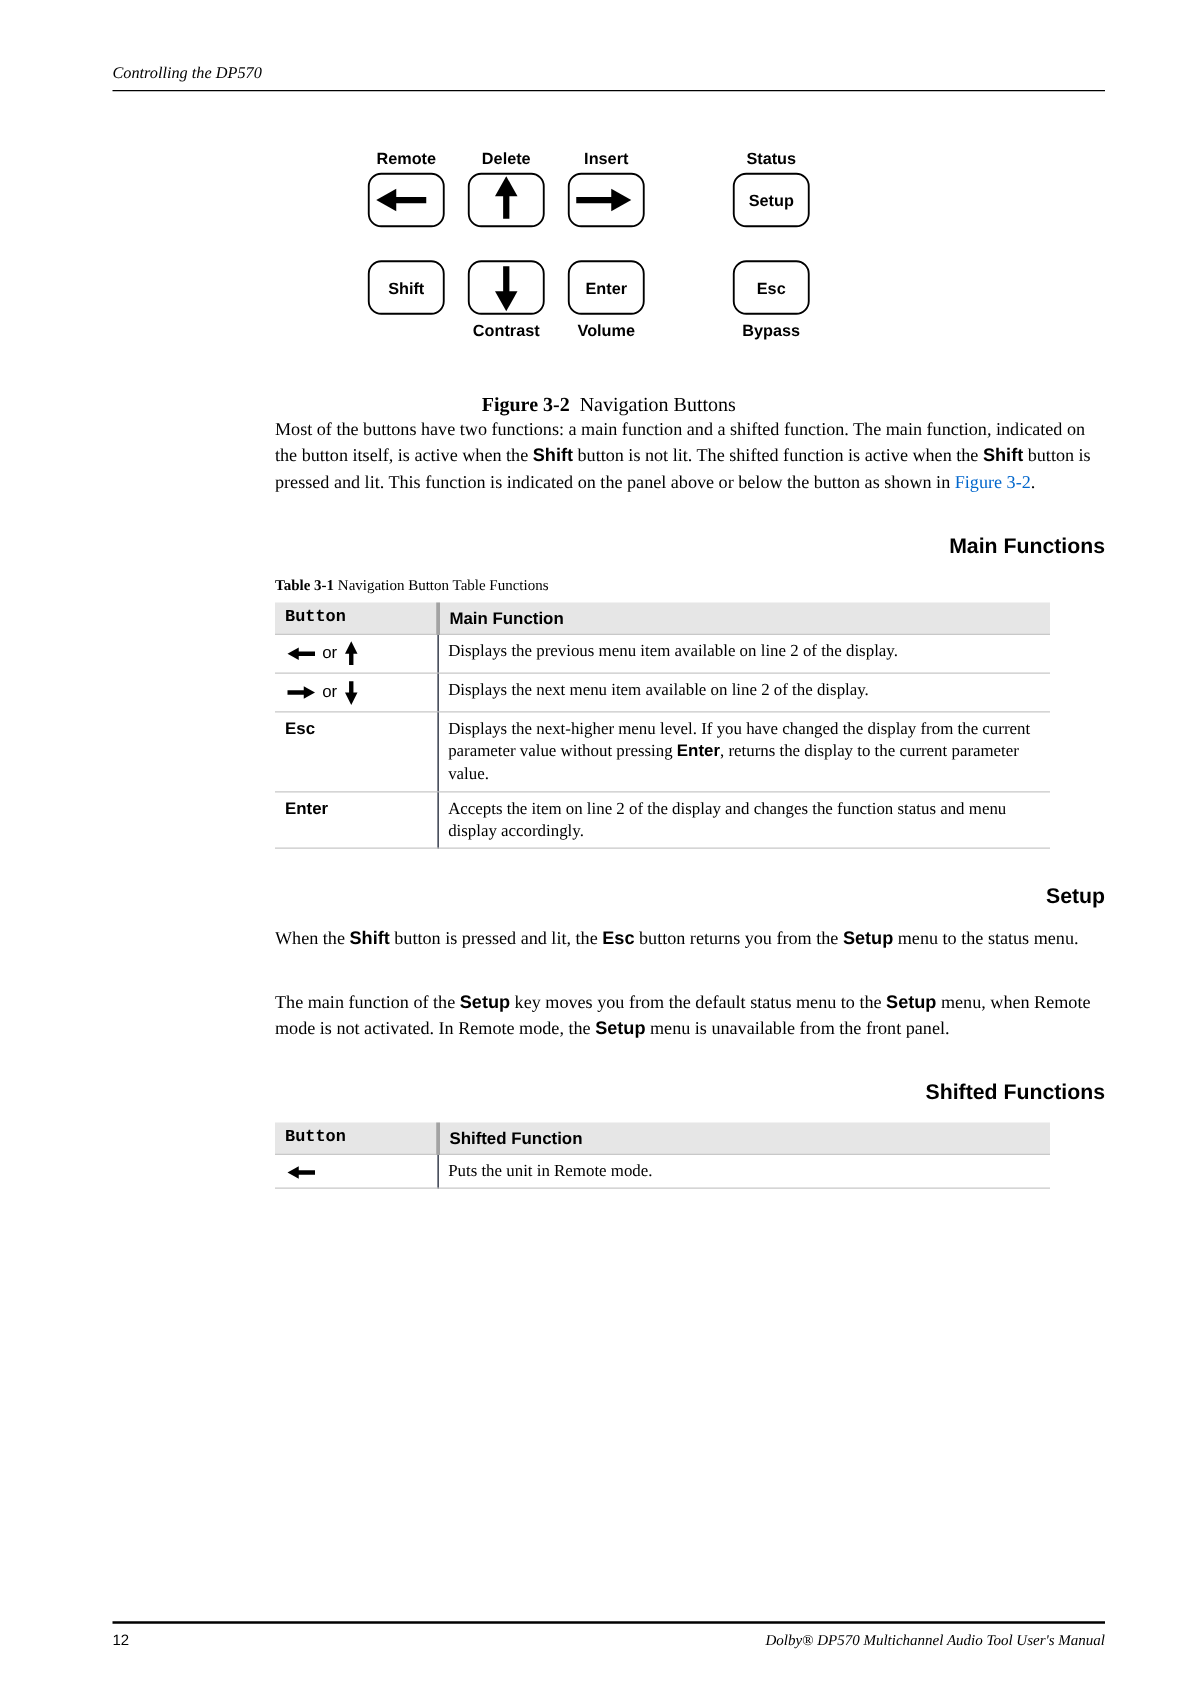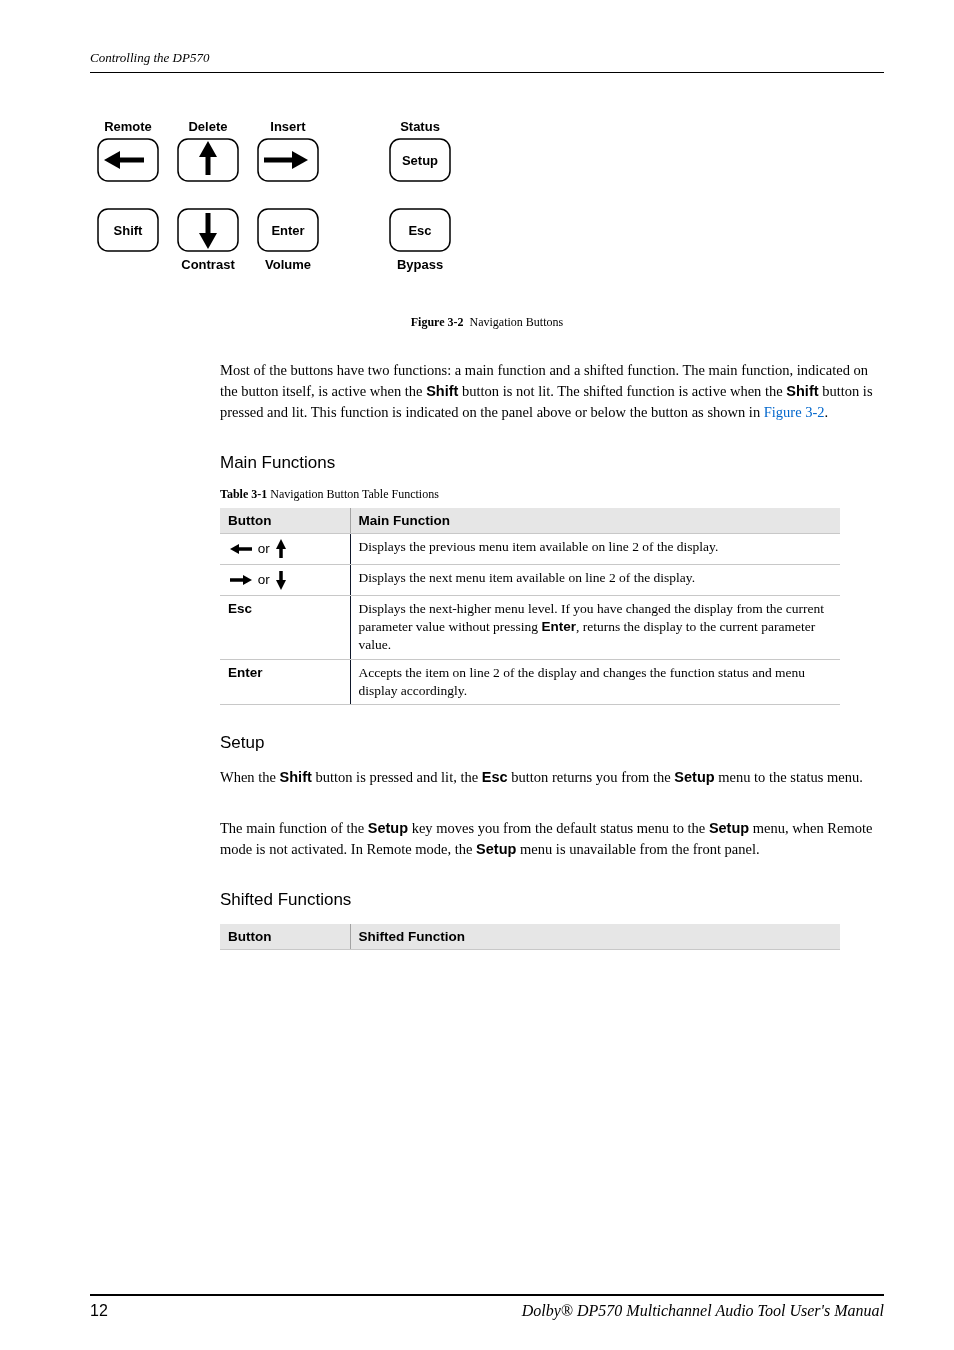--- a/index.html
+++ b/index.html
@@ -18,47 +18,47 @@
     border-radius: 25px;
   }
   .header-region {
     font-style: italic;
     font-size: 13px;
     padding-bottom: 6px;
     border-bottom: 1px solid #000;
     margin-bottom: 40px;
   }
   .figure {
-    text-align: left;
+    text-align: center;
     margin: 0 0 18px 0;
   }
   .figure svg { display: inline-block; }
   .figure-caption {
     text-align: center;
-    font-size: 12px;
-    margin-bottom: 30px;
+    font-size: 16px;
   }
   .figure-caption .figlabel { font-weight: bold; }
   .body-text {
     margin-left: 130px;
     font-size: 14.5px;
     line-height: 1.45;
     margin-bottom: 30px;
   }
   .body-text .sans-bold {
     font-family: Arial, Helvetica, sans-serif;
     font-weight: bold;
   }
   .body-text .link { color: #0066cc; }
   .h2 {
     margin-left: 130px;
     font-family: Arial, Helvetica, sans-serif;
-    font-weight: normal;
+    font-weight: bold;
     font-size: 17px;
     margin-bottom: 14px;
+    text-align: right;
   }
   .table-caption {
     margin-left: 130px;
     font-size: 12px;
     margin-bottom: 6px;
   }
   .table-caption .tblabel { font-weight: bold; }
   table {
     margin-left: 130px;
     border-collapse: collapse;
@@ -67,38 +67,38 @@
     margin-bottom: 28px;
   }
   th {
     background: #e6e6e6;
     font-family: Arial, Helvetica, sans-serif;
     font-weight: bold;
     text-align: left;
     padding: 5px 8px;
     border-bottom: 1px solid #c8c8c8;
   }
-  th:first-child { width: 130px; border-right: 1px solid #a3a3a3; }
+  th:first-child { width: 130px; border-right: 3px solid #a3a3a3; font-family: Liberation Mono, monospace; }
   td {
     padding: 4px 8px;
     border-bottom: 1px solid #c8c8c8;
     vertical-align: top;
     line-height: 1.35;
   }
   td:first-child { border-right: 1px solid #0f172a; font-family: Arial, Helvetica, sans-serif; }
   td .sans-bold { font-family: Arial, Helvetica, sans-serif; font-weight: bold; }
   .arrow-glyph { display: inline-block; vertical-align: middle; }
   .footer {
     position: absolute;
     bottom: 30px;
     left: 90px;
     right: 70px;
     border-top: 2px solid #000;
     padding-top: 6px;
-    font-size: 16px;
+    font-size: 12px;
   }
   .footer .pnum { float: left; font-family: Arial, Helvetica, sans-serif; }
   .footer .ftitle { float: right; font-style: italic; }
 </style>
 </head>
 <body>
 
 <div class="page">
 
   <div class="header-region">Controlling the DP570</div>
@@ -219,20 +219,27 @@
   </p>
 
   <div class="h2">Shifted Functions</div>
 
   <table>
     <tbody>
         <tr>
       <th>Button</th>
       <th>Shifted Function</th>
     </tr>
+    <tr>
+      <td><svg class="arrow-glyph" width="26" height="14">
+              <line x1="24" y1="7" x2="8" y2="7" stroke="#000" stroke-width="3.5"></line>
+              <polygon points="2,7 11,2 11,12" fill="#000"></polygon>
+            </svg></td>
+      <td>Puts the unit in Remote mode.</td>
+    </tr>
   </tbody>
     </table>
 
   <div class="footer">
     <span class="pnum">12</span>
     <span class="ftitle">Dolby® DP570 Multichannel Audio Tool User's Manual</span>
   </div>
 
 </div>
 

